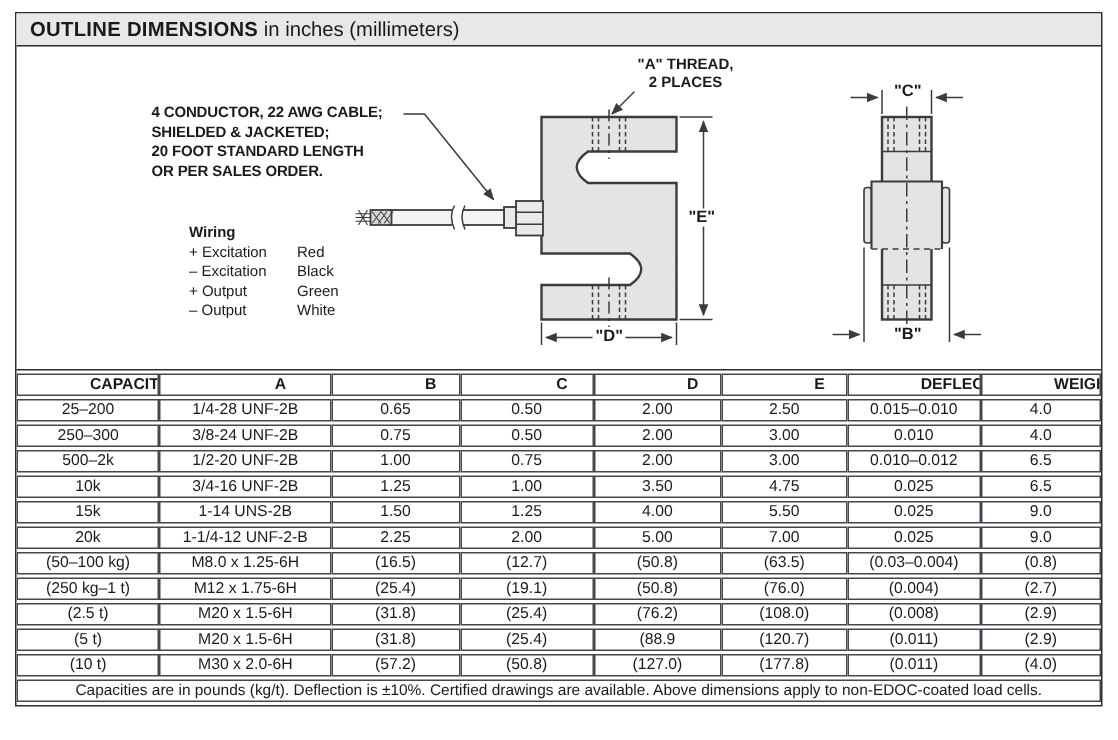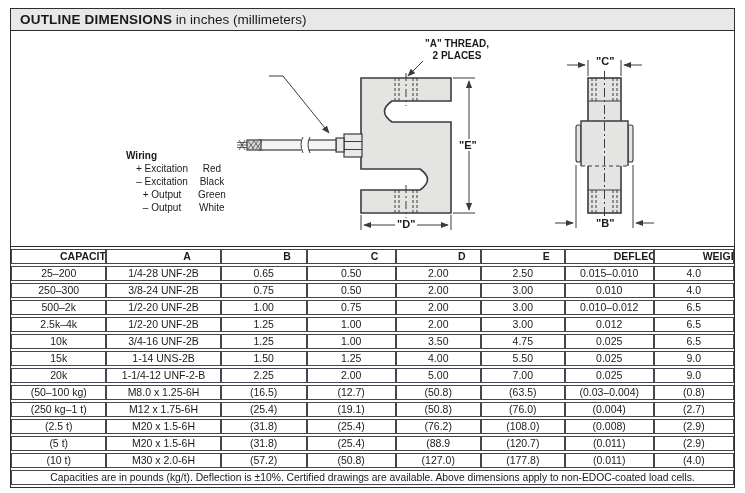--- a/index.html
+++ b/index.html
@@ -5,21 +5,21 @@
   html,body{margin:0;padding:0;background:#fff;}
   body{width:745px;height:493px;position:relative;font-family:"Liberation Sans",sans-serif;color:#1a1a1a;}
   .doc-box{position:absolute;left:10px;top:8px;width:723px;border:1px solid #2e2e2e;background:#fff;}
   .title-bar{height:21px;background:#e9e8e6;border-bottom:1px solid #2e2e2e;display:flex;align-items:center;padding-left:9px;font-size:13.5px;white-space:pre;}
   .title-bar .t-bold{font-weight:bold;letter-spacing:.2px;}
   .diagram{position:relative;height:215px;overflow:hidden;}
   .diagram svg{position:absolute;left:0;top:0;}
   .note{position:absolute;left:90px;top:38px;font-size:10px;font-weight:bold;line-height:13px;letter-spacing:-.1px;}
   .wiring{position:absolute;left:88px;top:118px;font-size:10px;line-height:13px;margin-left:27px;}
   .wiring-head{font-weight:bold;}
-  .wiring-rows{display:grid;grid-template-columns:72px auto;column-gap:0;text-align:center;}
+  .wiring-rows{display:grid;grid-template-columns:72px auto;column-gap:0;}
   .dimlbl{position:absolute;font-size:11px;font-weight:bold;background:#fff;padding:0 2px;line-height:12px;}
   .athread{position:absolute;left:398px;top:7px;width:96px;font-size:10px;font-weight:bold;line-height:12px;text-align:center;}
   .tbl-wrap{border-top:1px solid #2e2e2e;}
   table{width:100%;border-collapse:separate;border-spacing:0 2px;table-layout:fixed;font-size:10.5px;margin:0;}
   th,td{border:1px solid #46464e;text-align:center;height:11px;line-height:11px;padding:1px 1px;overflow:hidden;white-space:nowrap;background:#fff;}
   th{font-weight:bold;padding-left:48px;}
   tfoot td{font-size:10.3px;}
 </style>
 </head>
 <body>
@@ -114,20 +114,26 @@
       </g>
 
       <g stroke="#3b3b3b" stroke-width="1">
         <line x1="565" y1="134" x2="565" y2="197"></line>
         <line x1="622" y1="134" x2="622" y2="197"></line>
         <line x1="544" y1="192" x2="562" y2="192" marker-end="url(#ah)"></line>
         <line x1="643" y1="192" x2="625" y2="192" marker-end="url(#ah)"></line>
       </g>
     </svg>
 
+    <div class="note">
+      <div>4 CONDUCTOR, 22 AWG CABLE;</div>
+      <div>SHIELDED &amp; JACKETED;</div>
+      <div>20 FOOT STANDARD LENGTH</div>
+      <div>OR PER SALES ORDER.</div>
+    </div>
 
     <div class="wiring">
       <div class="wiring-head">Wiring</div>
       <div class="wiring-rows">
           <span>+ Excitation</span>
           <span>Red</span>
           <span>– Excitation</span>
           <span>Black</span>
           <span>+ Output</span>
           <span>Green</span>
@@ -196,30 +202,20 @@
             <td>500–2k</td>
             <td>1/2-20 UNF-2B</td>
             <td>1.00</td>
             <td>0.75</td>
             <td>2.00</td>
             <td>3.00</td>
             <td>0.010–0.012</td>
             <td>6.5</td>
           </tr>
           <tr>
-            <td>2.5k–4k</td>
-            <td>1/2-20 UNF-2B</td>
-            <td>1.25</td>
-            <td>1.00</td>
-            <td>2.00</td>
-            <td>3.00</td>
-            <td>0.012</td>
-            <td>6.5</td>
-          </tr>
-          <tr>
             <td>10k</td>
             <td>3/4-16 UNF-2B</td>
             <td>1.25</td>
             <td>1.00</td>
             <td>3.50</td>
             <td>4.75</td>
             <td>0.025</td>
             <td>6.5</td>
           </tr>
           <tr>

